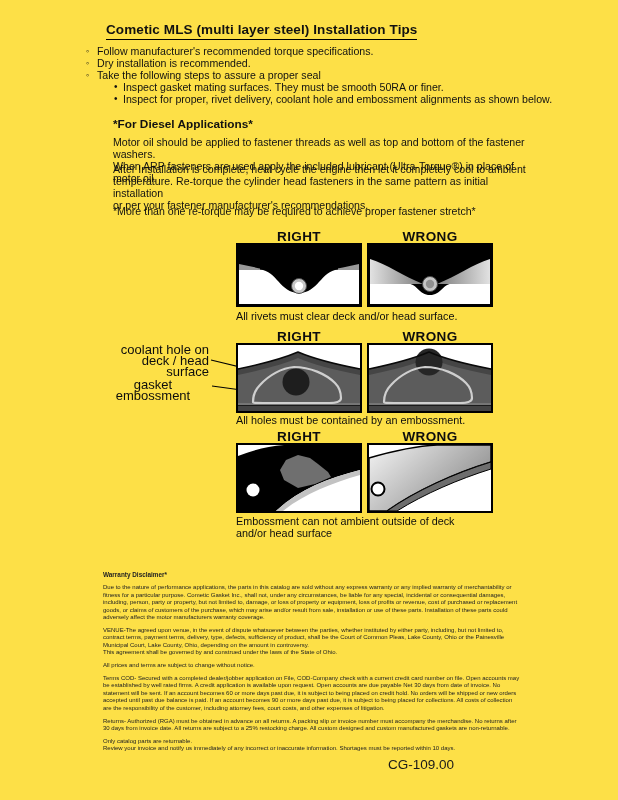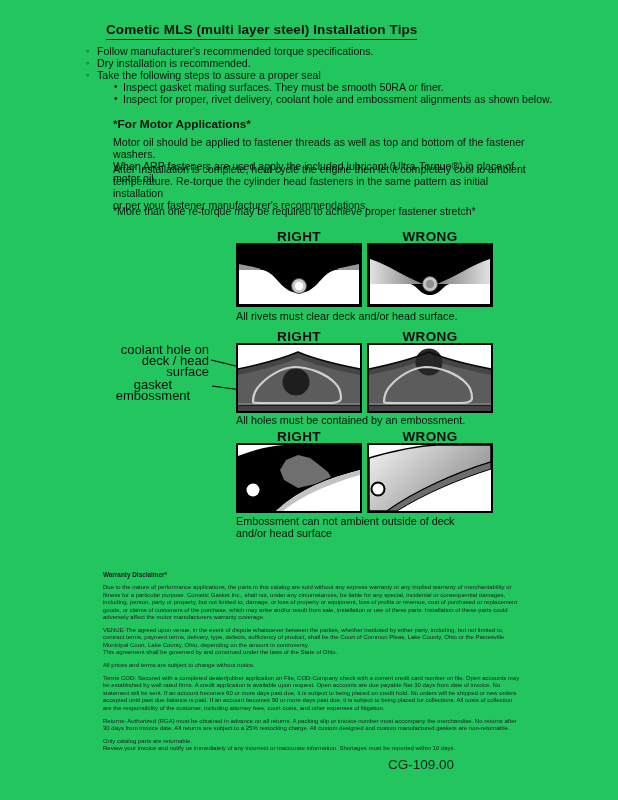--- a/index.html
+++ b/index.html
@@ -1,17 +1,17 @@
 <!DOCTYPE html>
 <html><head>
 <meta charset="utf-8">
 <style>
   html,body{margin:0;padding:0;background:#e8e8e8;}
   #page{
-    position:relative;width:618px;height:800px;background:#22c55e;
+    position:relative;width:618px;height:800px;background:#fde047;
     font-family:"Liberation Sans",sans-serif;color:#111;overflow:hidden;
     margin:0 auto;
   }
   .abs{position:absolute;}
   .pre{white-space:pre-line;}
   
   .title{
     left:106px;top:22px;font-size:13.5px;font-weight:bold;
     border-bottom:1.6px solid #000;padding-bottom:2px;letter-spacing:.1px;
   }
@@ -56,21 +56,21 @@
   </div>
   <div class="abs sub-row" style="top:81px;">
     <span class="marker">•</span>
     <span>Inspect gasket mating surfaces.  They must be smooth 50RA or finer.</span>
   </div>
   <div class="abs sub-row" style="top:93px;">
     <span class="marker">•</span>
     <span>Inspect for proper, rivet delivery, coolant hole and embossment alignments as shown below.</span>
   </div>
 
-  <div class="abs section-head">*For Motor Applications*</div>
+  <div class="abs section-head">*For Diesel Applications*</div>
   <div class="abs body-par pre" style="top:136px;">Motor oil should be applied to fastener threads as well as top and bottom of the fastener washers.
 When ARP fasteners are used apply the included lubricant (Ultra-Torque®) in place of motor oil.</div>
   <div class="abs body-par" style="top:205px;">*More than one re-torque may be required to achieve proper fastener stretch*</div>
   <div class="abs body-par pre" style="top:163px;">After Installation is complete, heat cycle the engine then let it completely cool to ambient
 temperature. Re-torque the cylinder head fasteners in the same pattern as initial installation
 or per your fastener manufacturer's recommendations.</div>
 
   <div class="abs rw-label" style="left:236px;top:229px;">RIGHT</div>
   <div class="abs rw-label" style="left:367px;top:229px;">WRONG</div>
 

